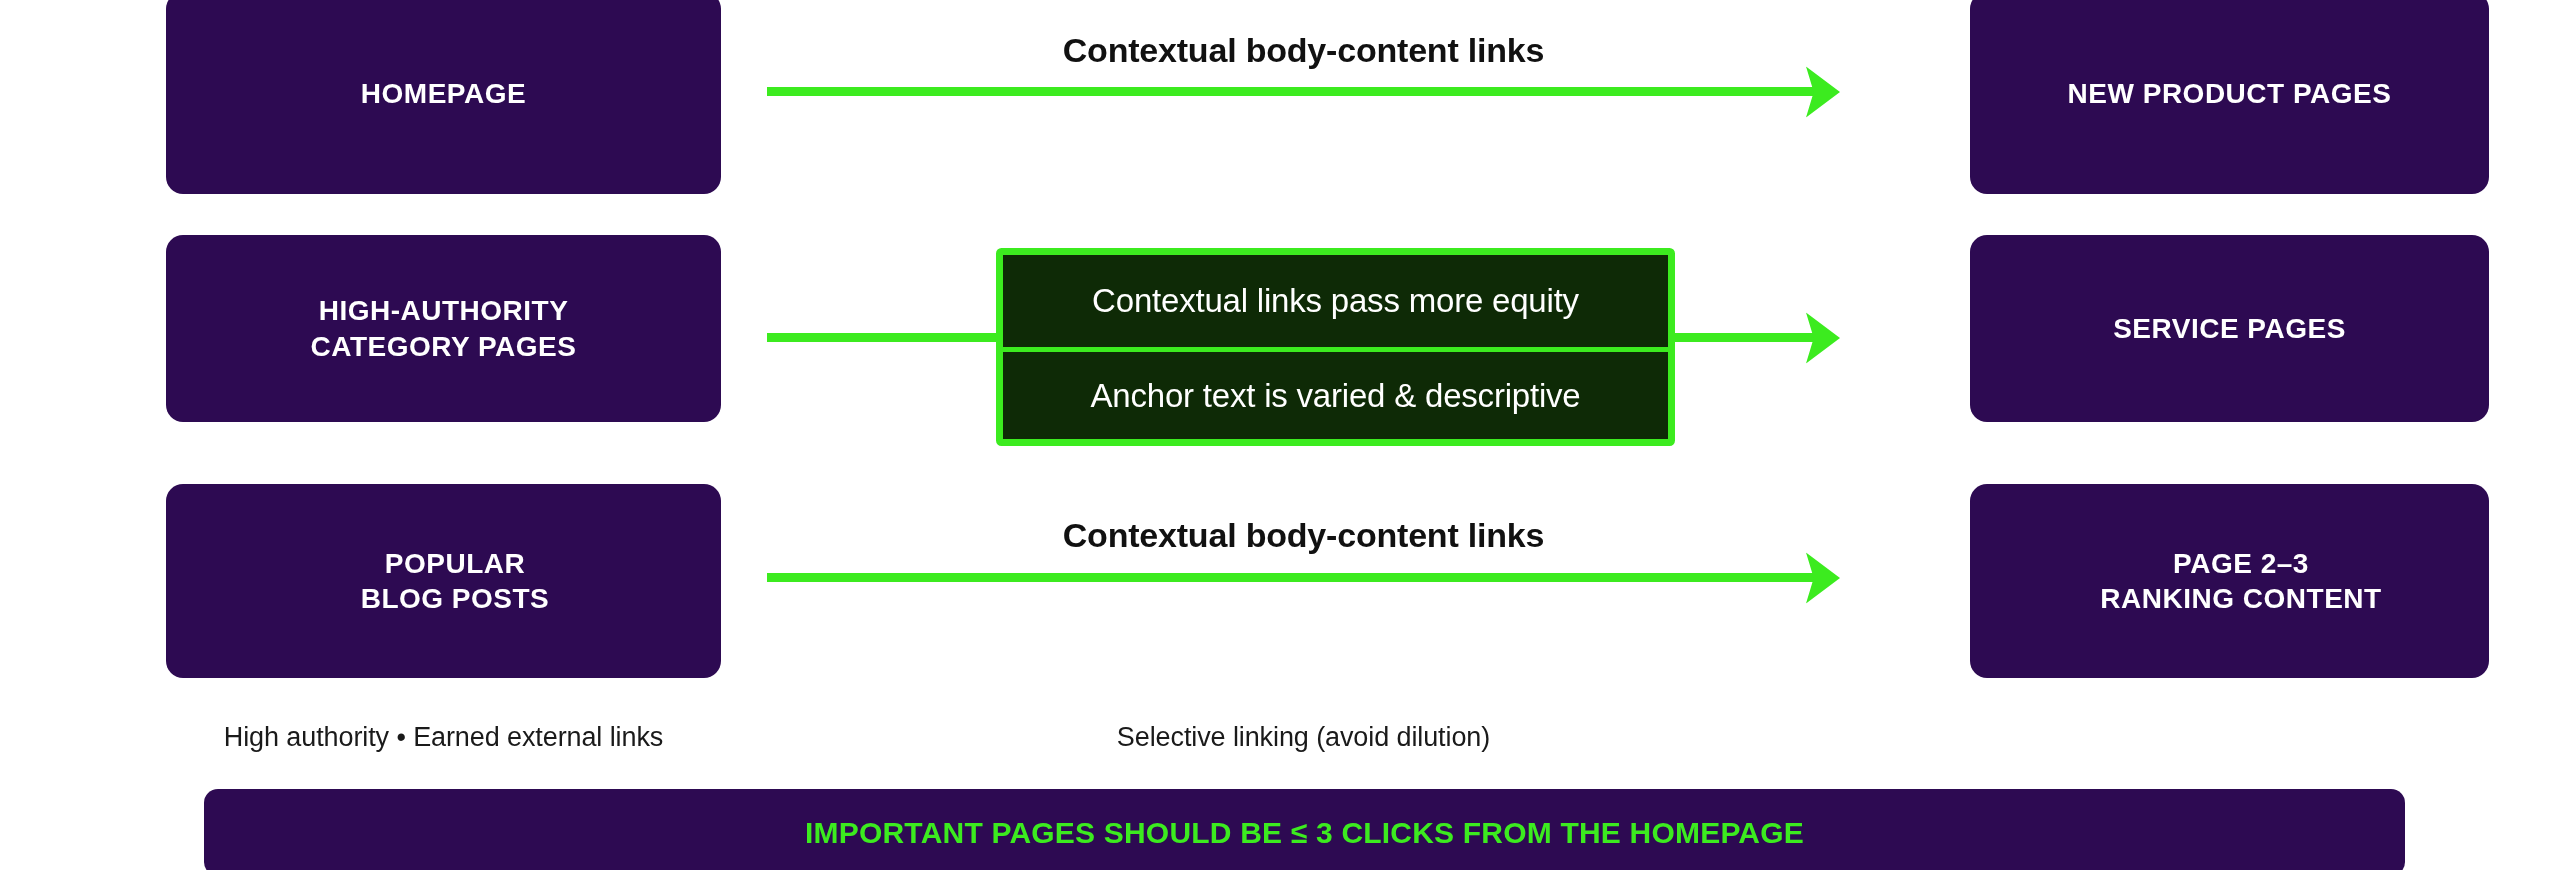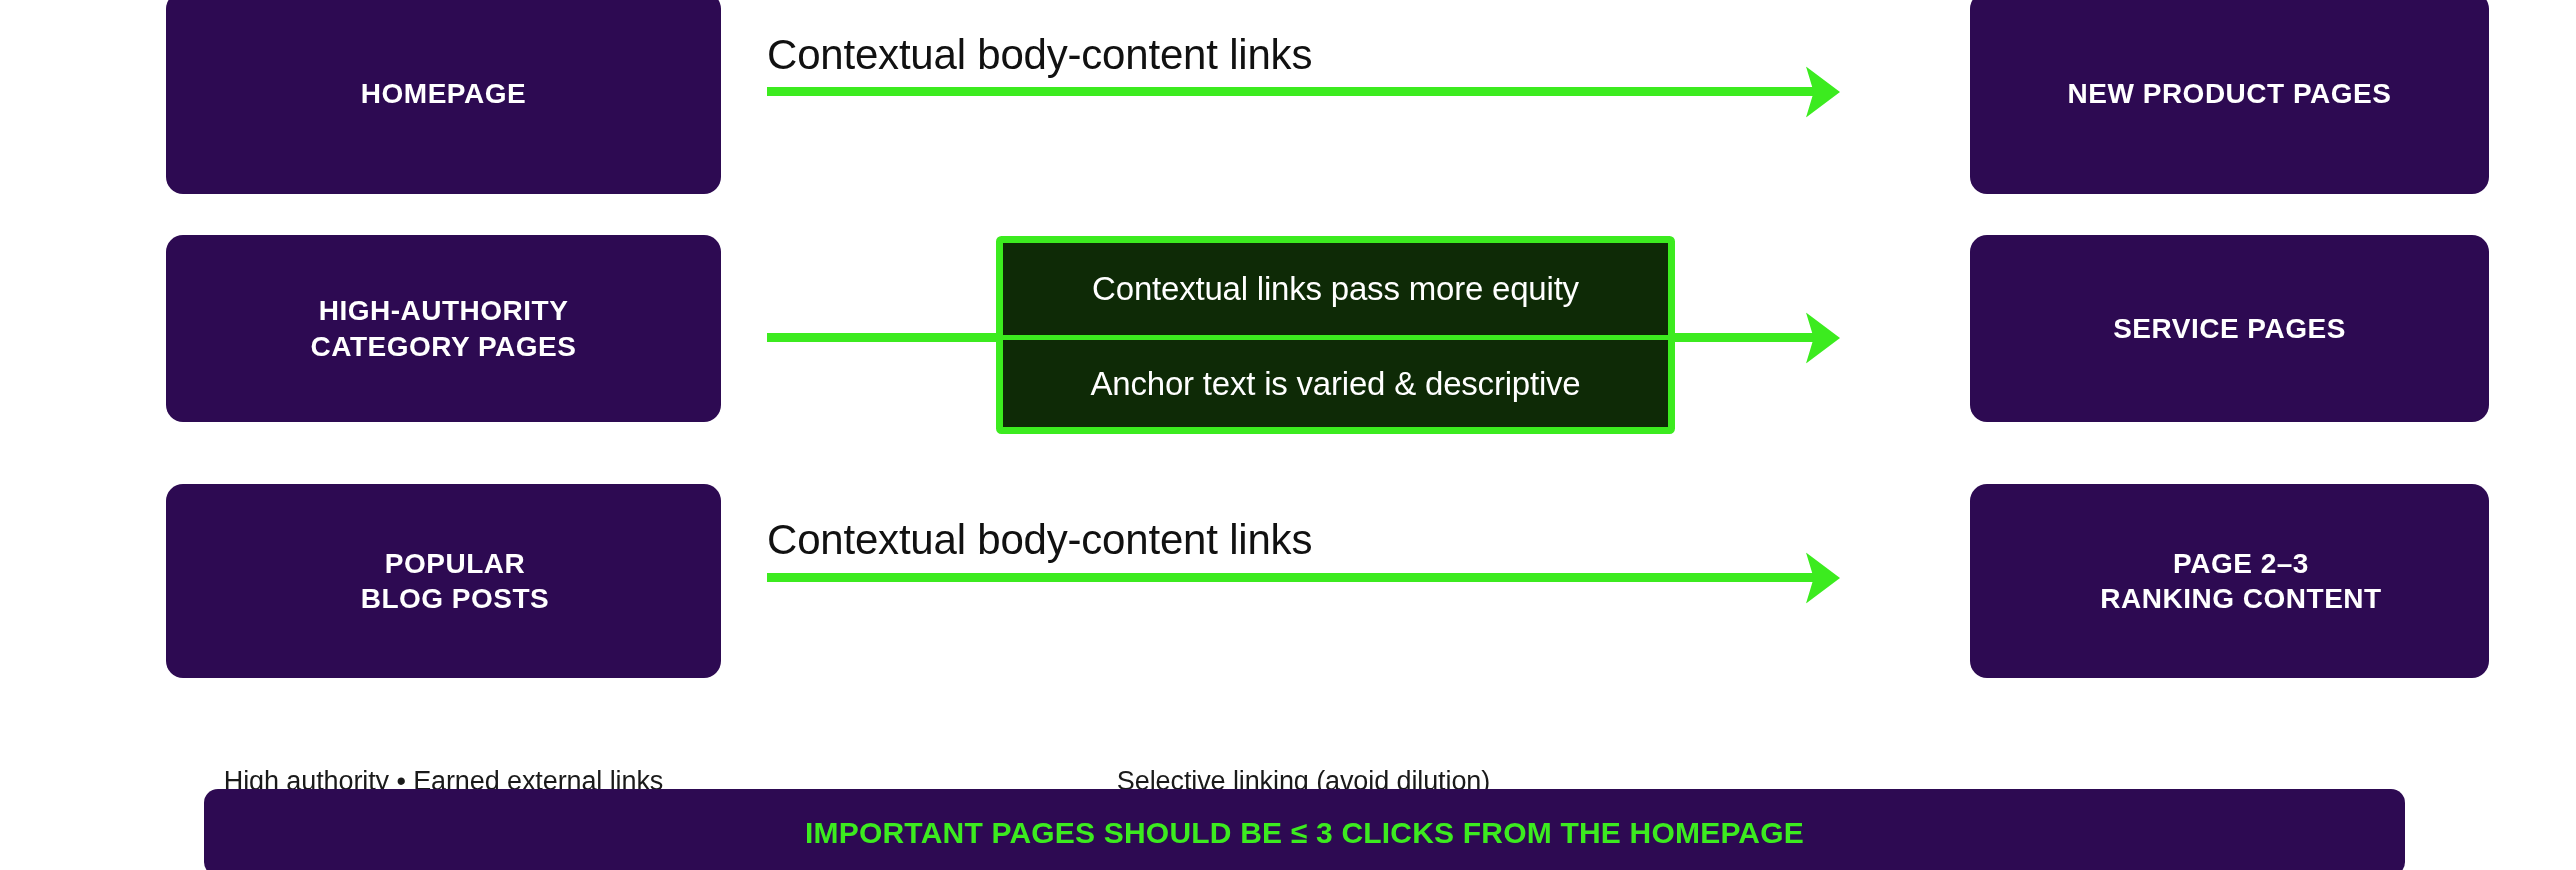--- a/index.html
+++ b/index.html
@@ -71,34 +71,34 @@
   .arrow .head svg { display: block; width: 100%; height: 100%; }
 
   .arrow-1 { left: 767px;  top: 87px; width: 1073px; }
   .arrow-2 { left: 767px;  top: 333px; width: 1073px; }
   .arrow-3 { left: 767px;  top: 573px; width: 1073px; }
 
   
   .arrow-caption {
     position: absolute;
     width: 1073px;
-    text-align: left;
-    font-size: 42px;
+    text-align: center;
+    font-size: 34px;
     color: #111111;
-    font-weight: normal;
+    font-weight: bold;
     letter-spacing: -0.2px;
   }
   .cap-1 { left: 767px; top: 31px; }
   .cap-3 { left: 767px; top: 516px; }
 
   
   .callout {
     position: absolute;
     left: 996px;
-    top: 236px;
+    top: 248px;
     width: 679px;
     height: 198px;
     background: #0e2a06;
     border: 7px solid #3ceb1f;
     border-radius: 5.4px;
     box-sizing: border-box;
     display: flex;
     flex-direction: column;
     z-index: 3;
   }
@@ -116,21 +116,20 @@
   .callout-row.second { border-top: 5.4px solid #3ceb1f; }
 
   
   .foot-caption {
     position: absolute;
     top: 722px;
     font-size: 27px;
     color: #1a1a1a;
     text-align: center;
     letter-spacing: -0.1px;
-    margin-top: 44px;
   }
   .foot-left   { left: 166px;  width: 555px; }
   .foot-center { left: 767px;  width: 1073px; }
   .foot-right  { left: 1944px; width: 572px; }
 
   
   .banner {
     position: absolute;
     left: 204px;
     top: 789px;

